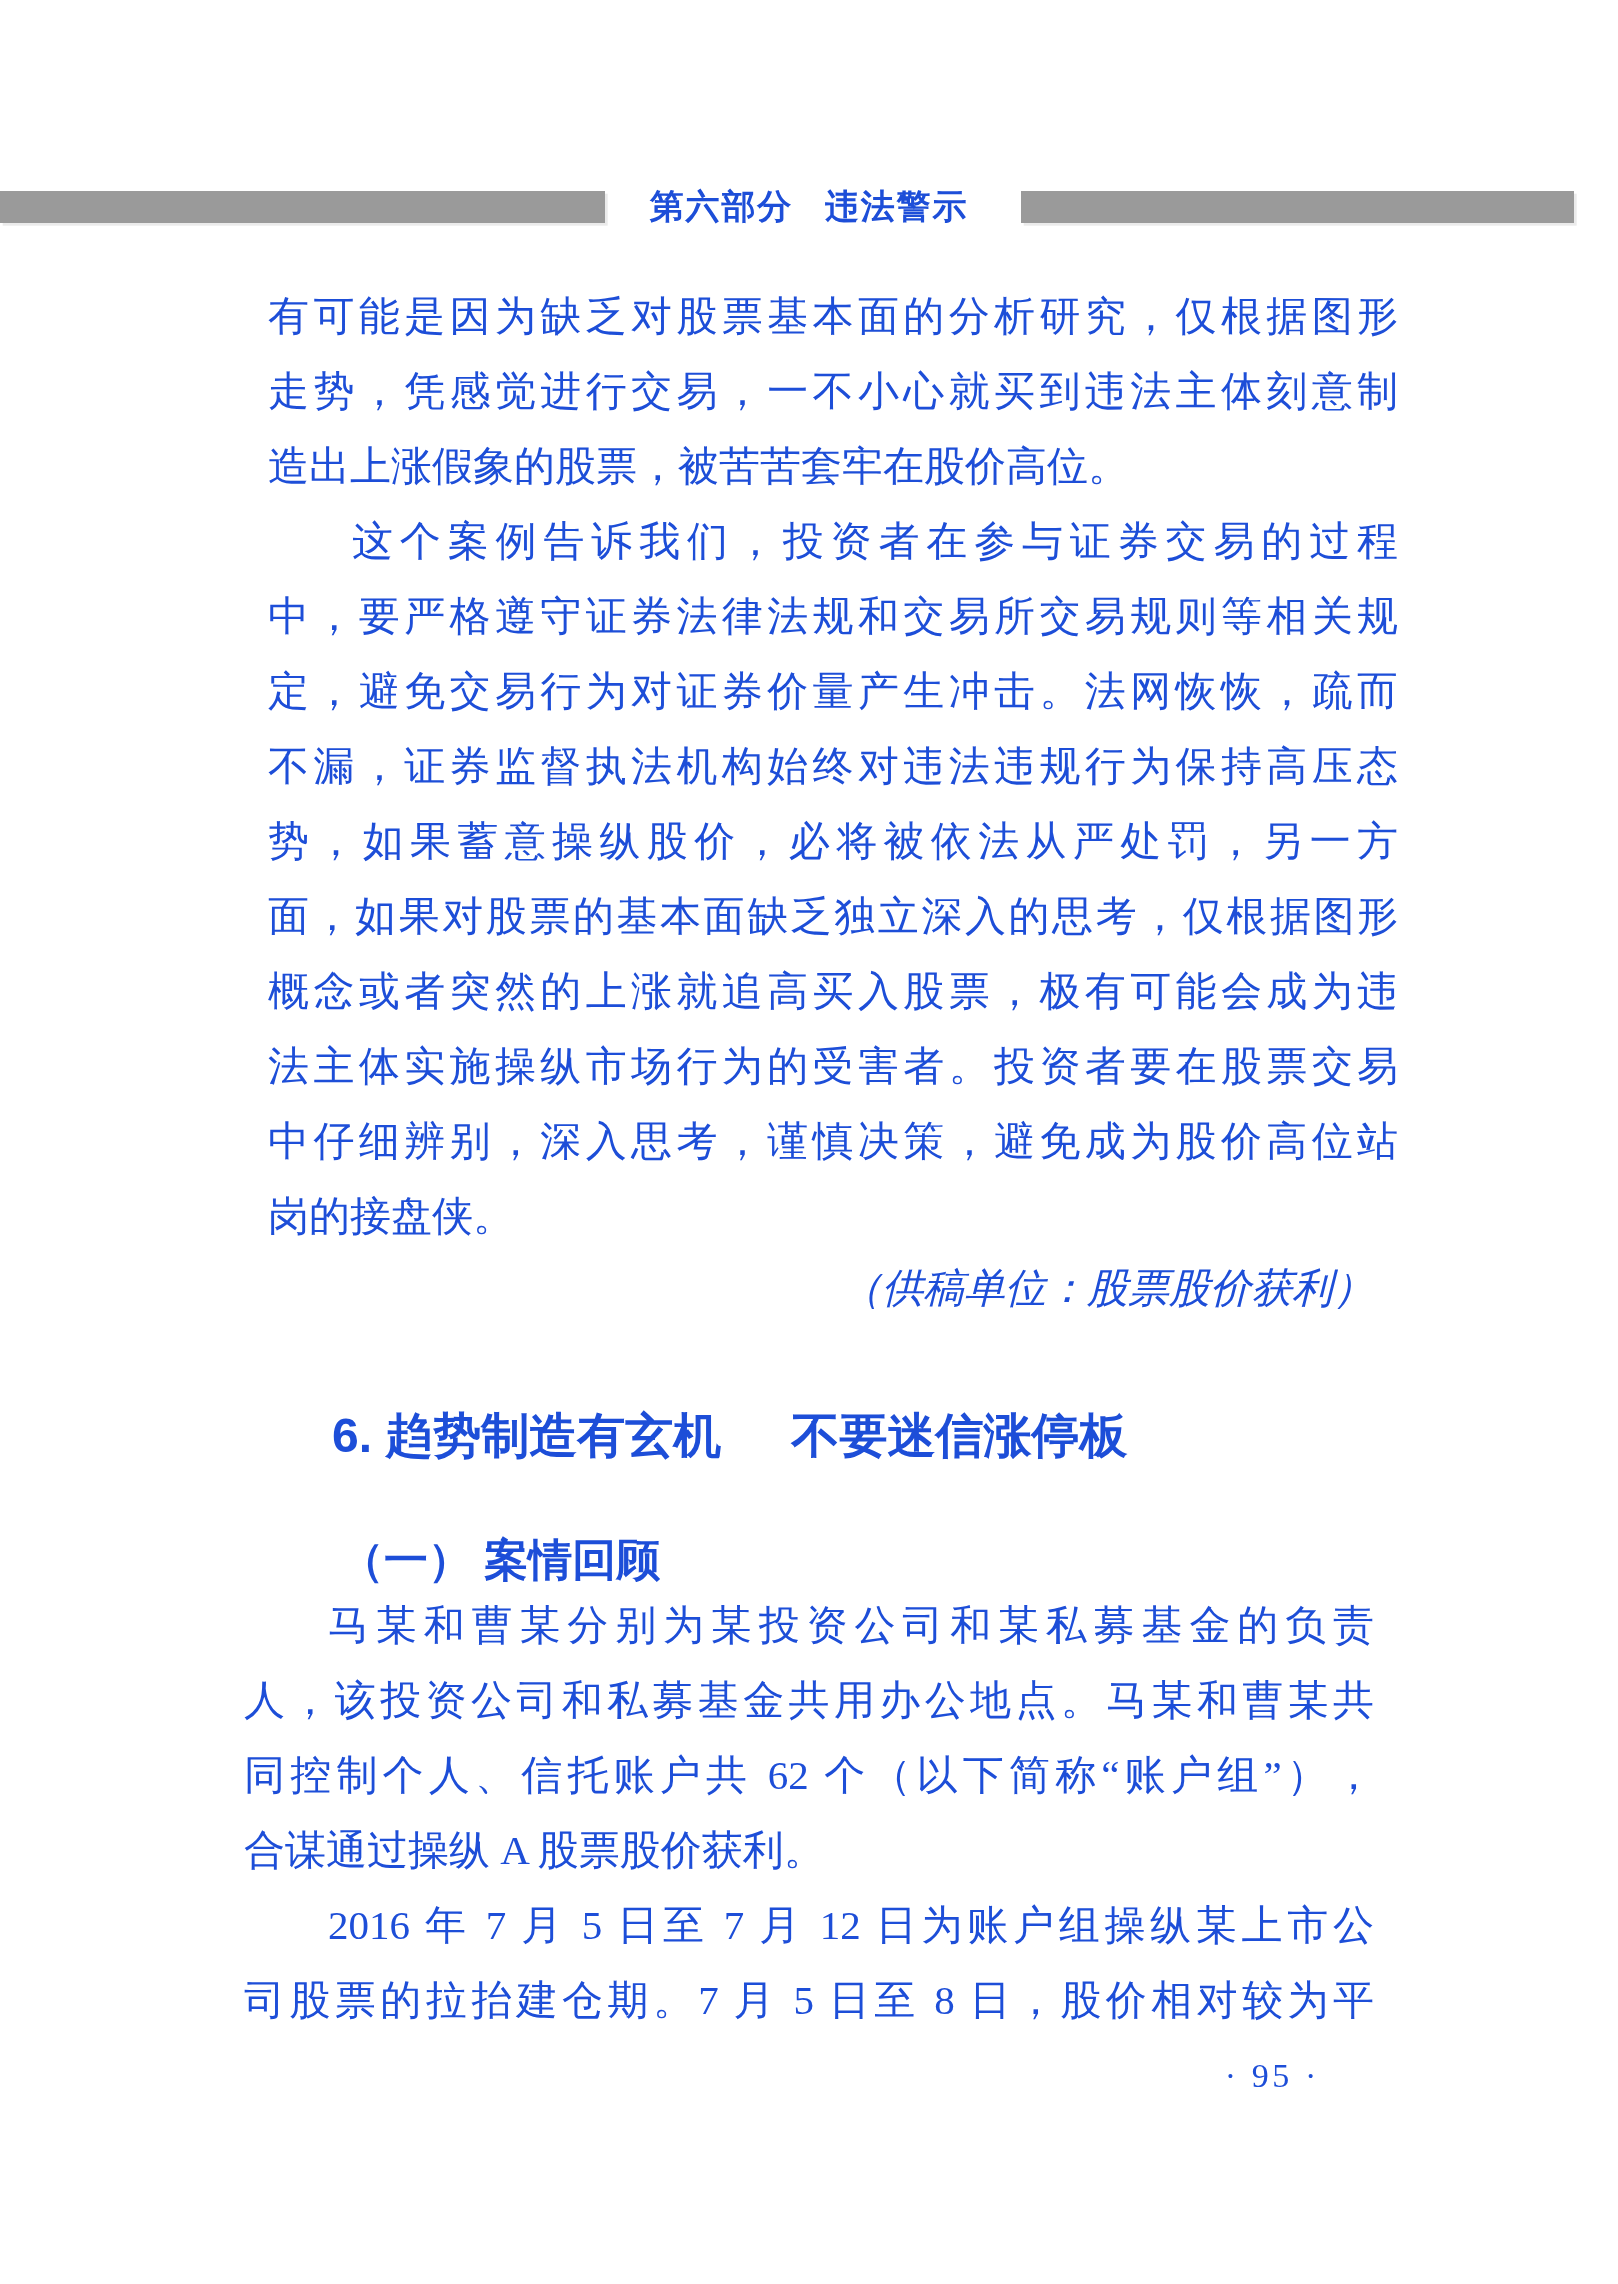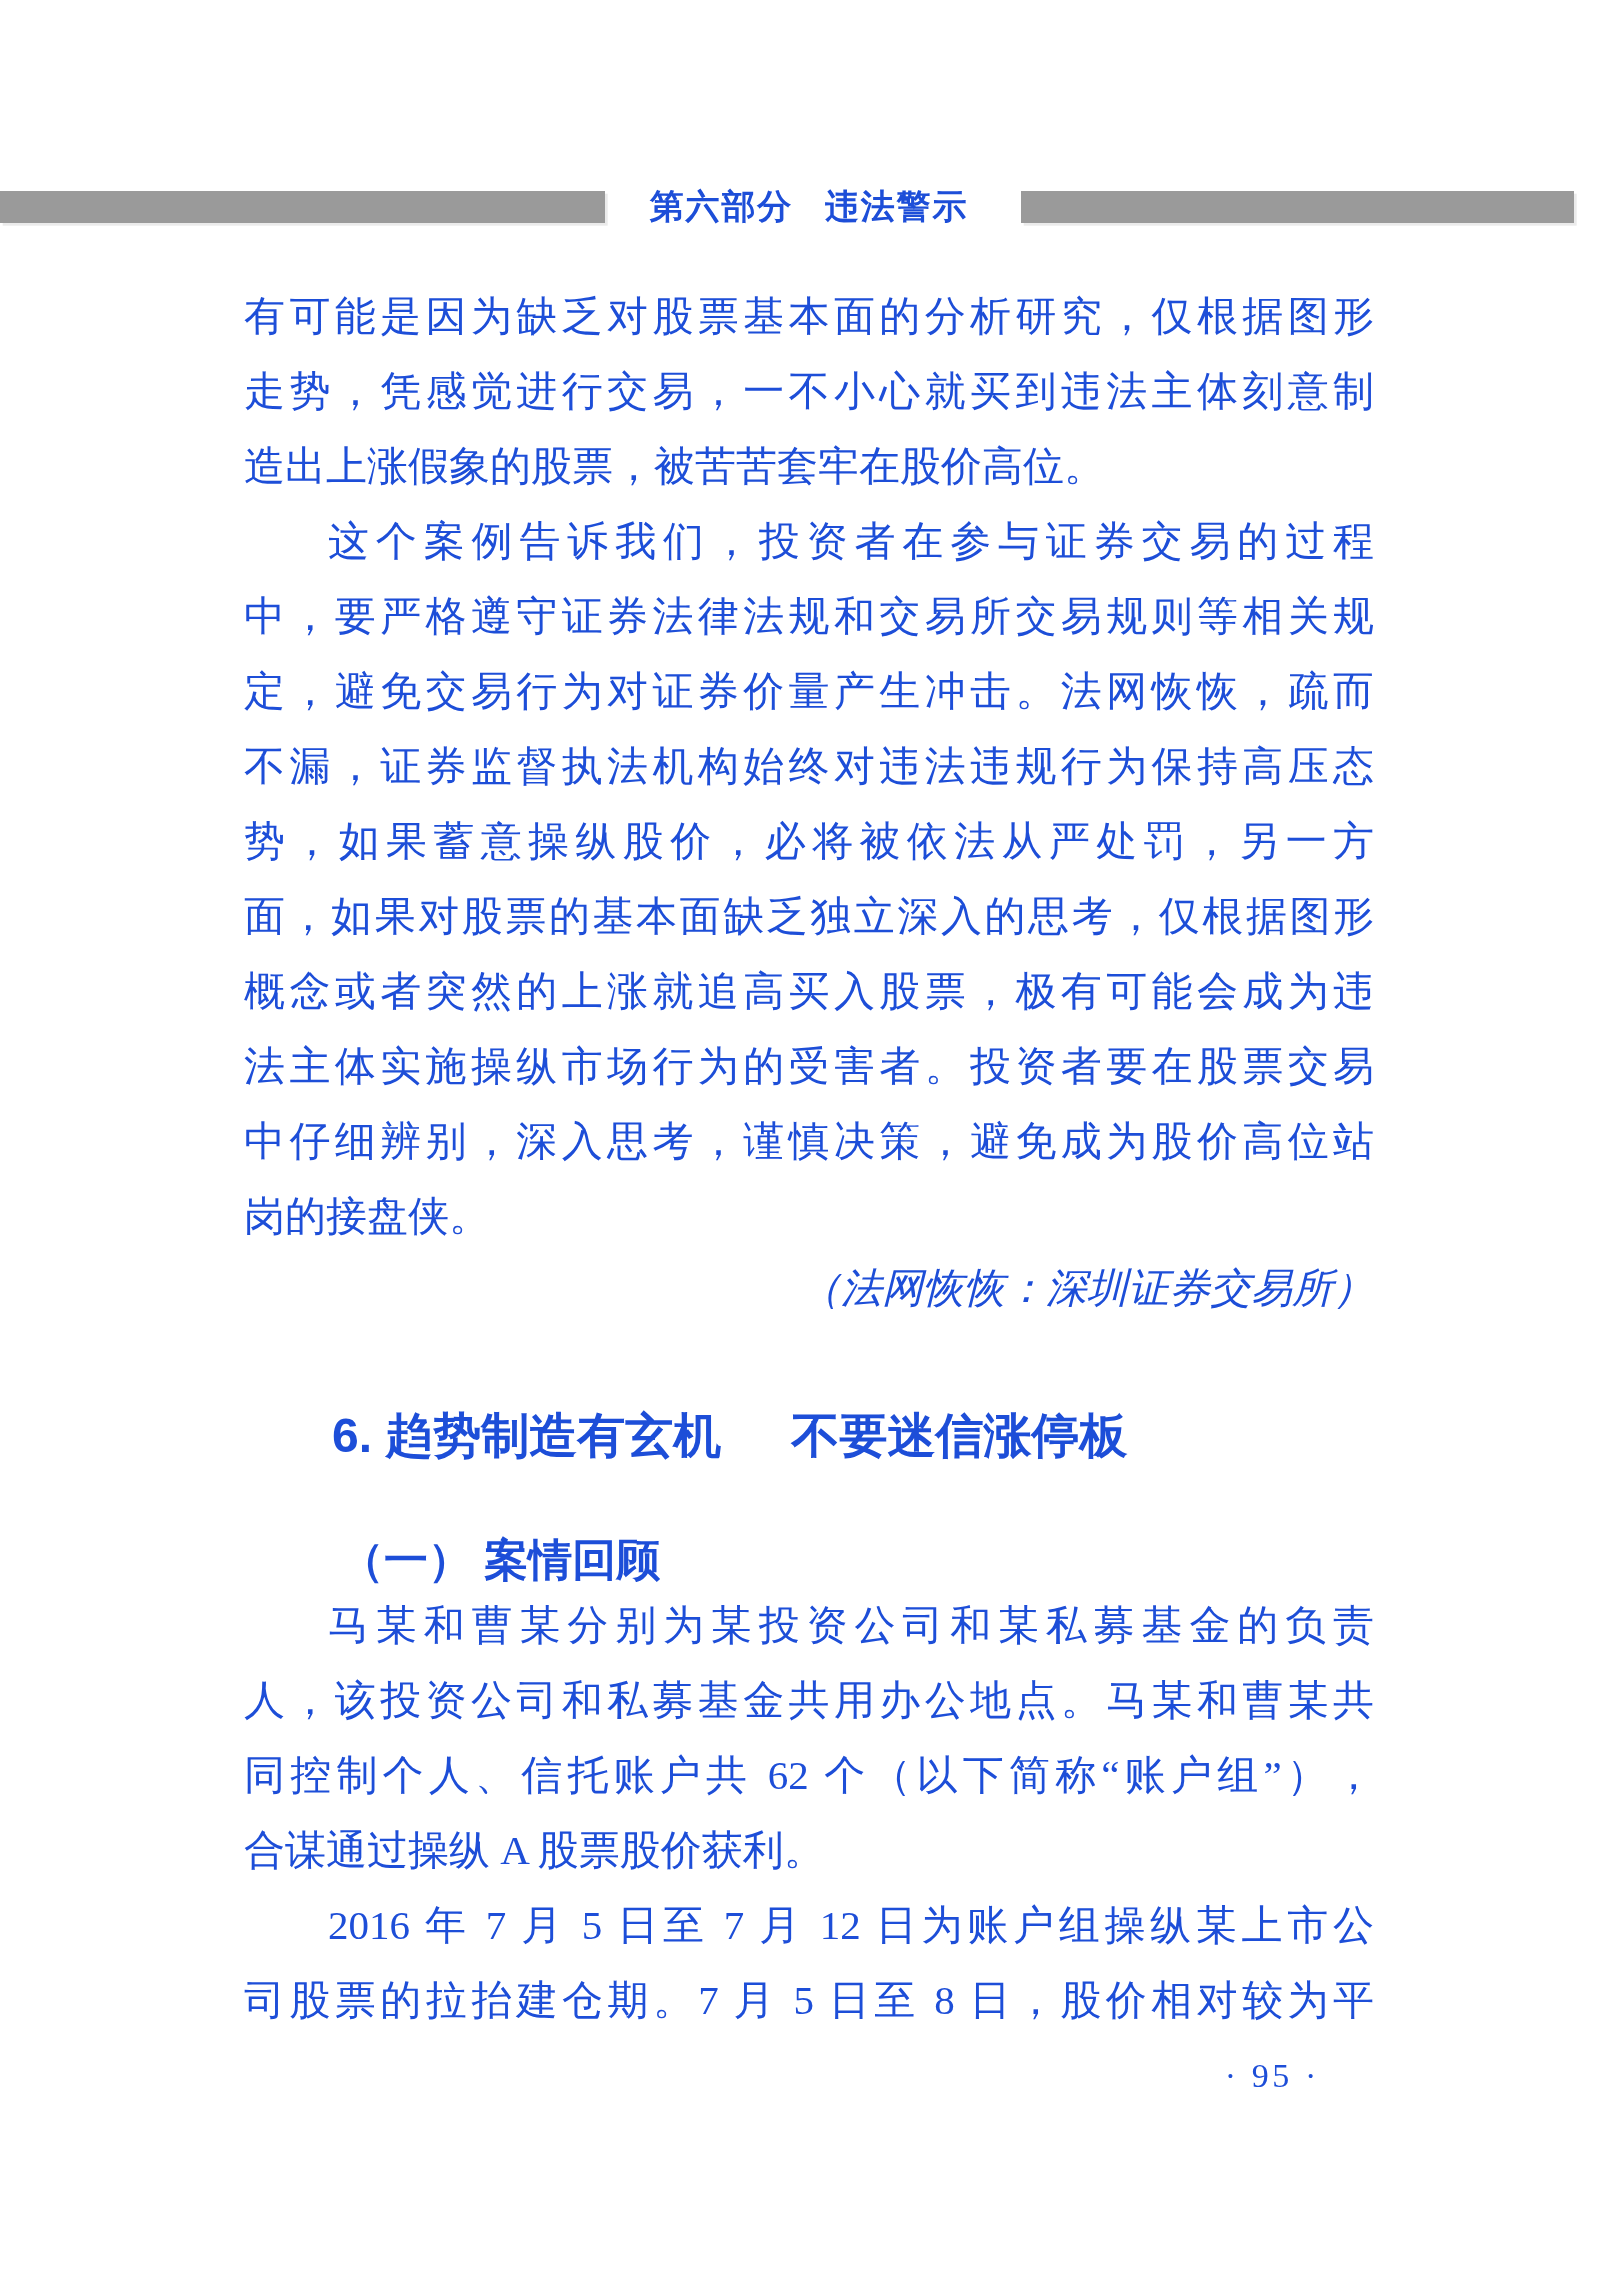--- a/index.html
+++ b/index.html
@@ -40,21 +40,21 @@
 
   
   .content {
     position: absolute;
     left: 244px;
     top: 0;
     width: 1130px;
     height: 2285px;
   }
   .text-block { position: absolute; left: 0; width: 1130px; }
-  .block-a { top: 279px; }
+  .block-a { top: 279px; margin-left: 24px; }
   .block-b { top: 1588px; }
 
   .line {
     height: 75px;
     line-height: 75px;
     font-size: 41px;
     text-align: justify;
     text-align-last: justify;
     overflow: hidden;
   }
@@ -136,21 +136,21 @@
         <div class="line">定，避免交易行为对证券价量产生冲击。法网恢恢，疏而</div>
         <div class="line">不漏，证券监督执法机构始终对违法违规行为保持高压态</div>
         <div class="line">势，如果蓄意操纵股价，必将被依法从严处罚，另一方</div>
         <div class="line">面，如果对股票的基本面缺乏独立深入的思考，仅根据图形</div>
         <div class="line">概念或者突然的上涨就追高买入股票，极有可能会成为违</div>
         <div class="line">法主体实施操纵市场行为的受害者。投资者要在股票交易</div>
         <div class="line">中仔细辨别，深入思考，谨慎决策，避免成为股价高位站</div>
         <div class="line para-end">岗的接盘侠。</div>
       </section>
 
-    <div class="attribution">（法网恢恢：深圳证券交易所）</div>
+    <div class="attribution">（供稿单位：股票股价获利）</div>
 
     <h2 class="section-heading">
       <span>6. 趋势制造有玄机</span><span class="heading-gap"></span><span>不要迷信涨停板</span>
     </h2>
 
     <h3 class="subsection-heading">（一） 案情回顾</h3>
 
     <section class="text-block block-b">
 
     <div class="line indent">马某和曹某分别为某投资公司和某私募基金的负责</div>

